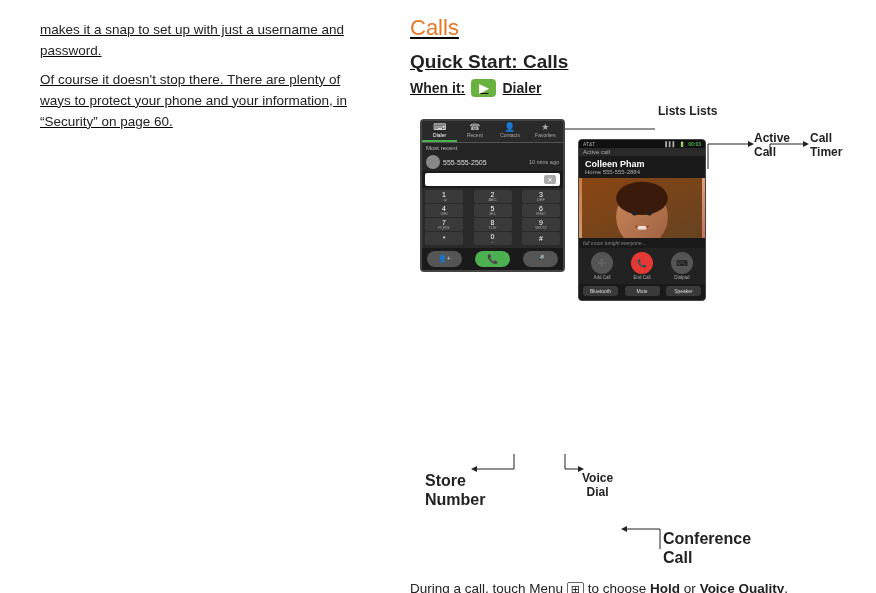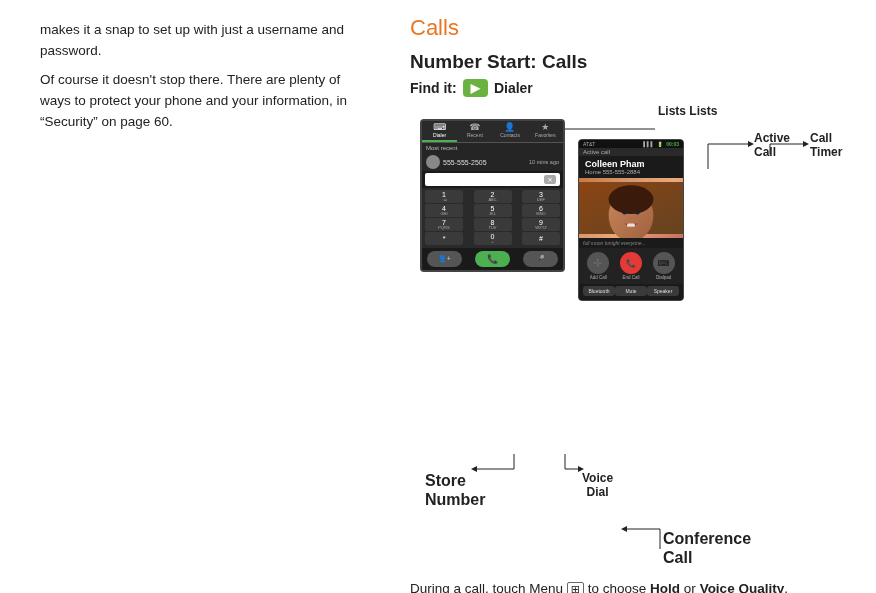--- a/index.html
+++ b/index.html
@@ -9,20 +9,21 @@
       font-family: Arial, sans-serif;
       background: #fff;
       overflow: hidden;
       position: relative;
     }
 
     .page-container {
       display: flex;
       flex-direction: column;
       height: 593px;
+      text-decoration: underline;
     }
 
     .main-content {
       display: flex;
       flex: 1;
       padding: 10px 0;
     }
 
     .left-column {
       width: 390px;
@@ -243,24 +244,24 @@
 <div class="page-container">
   <div class="main-content">
 
     <div class="left-column">
       <p class="body-text">makes it a snap to set up with just a username and password.</p>
       <p class="body-text">Of course it doesn't stop there. There are plenty of ways to protect your phone and your information, in “Security” on page 60.</p>
     </div>
 
     <div class="right-column">
       <div class="section-title">Calls</div>
-      <div class="quick-start-title">Number Start: Calls</div>
+      <div class="quick-start-title">Quick Start: Calls</div>
 
       <div class="find-it-row">
-        <span>Find it:</span>
+        <span>When it:</span>
         <span class="find-it-badge">▶</span>
         <span>Dialer</span>
       </div>
 
       <div class="diagram-area" style="position:relative; height:470px; width:380px;">
 
         <svg class="annotation-svg">
 
           <line x1="155" y1="20" x2="245" y2="20" stroke="#222" stroke-width="1"></line>
           <polygon points="155,17 155,23 149,20" fill="#222"></polygon>
@@ -410,21 +411,21 @@
             </div>
             <div class="dialer-action-btn btn-call" style="background:#4caf50;">
               <span style="font-size:9px; color:#fff;">📞</span>
             </div>
             <div class="dialer-action-btn btn-voice">
               <span style="font-size:7px; color:#ccc;">🎤</span>
             </div>
           </div>
         </div>
 
-        <div class="active-call-mockup" style="position:absolute; left:168px; top:30px; width:106px; border-radius:4px;">
+        <div class="active-call-mockup" style="position:absolute; left:168px; top:30px; width:128px; border-radius:4px;">
 
           <div style="background:#111; display:flex; justify-content:space-between; align-items:center; padding:1px 4px; font-size:5px; color:#aaa;">
             <span>AT&amp;T</span>
             <div style="display:flex; gap:3px; align-items:center;">
               <span>▌▌▌</span>
               <span>🔋</span>
               <span style="color:#4caf50; font-weight:bold;">00:03</span>
             </div>
           </div>
 

